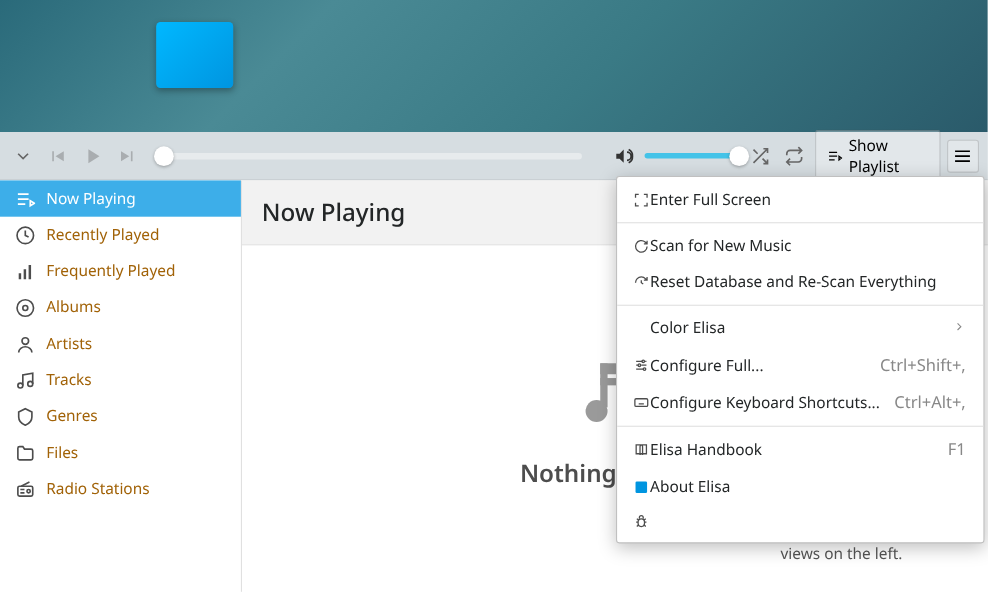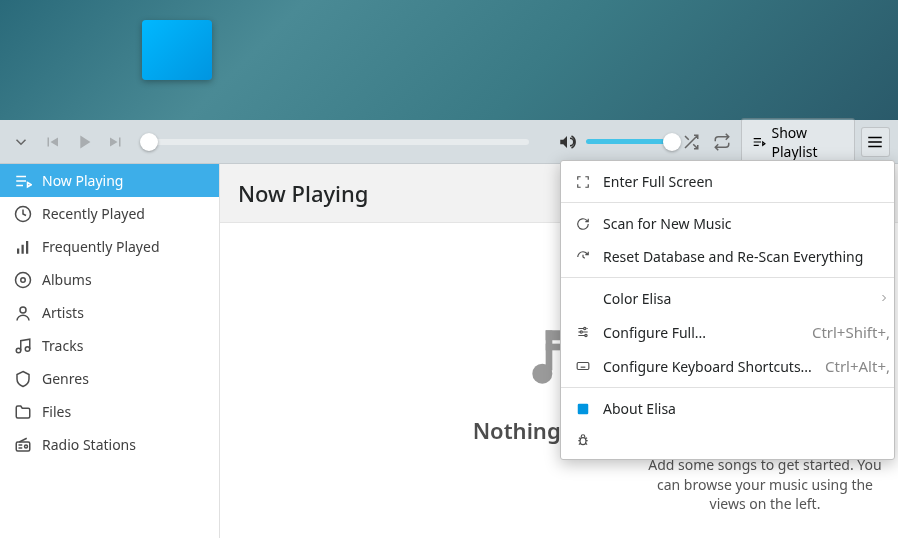--- a/index.html
+++ b/index.html
@@ -65,21 +65,21 @@
   width: 34px; height: 30px; display: flex; align-items: center; justify-content: center;
   border: 1px solid rgba(0,0,0,0.15); border-radius: 3px; background: rgba(255,255,255,0.3);
 }
 
 .sidebar {
   position: absolute; top: 164px; left: 0; width: 220px; height: 374px;
   background: #fff; border-right: 1px solid #e0e0e0;
 }
 .sidebar .item {
   display: flex; align-items: center; gap: 10px; padding: 7px 14px;
-  font-size: 14px; color: #404040; cursor: pointer;
+  font-size: 14px; color: #a16207; cursor: pointer;
 }
 .sidebar .item.active { background: #3daee9; color: #fff; }
 .sidebar .item svg { width: 18px; height: 18px; flex-shrink: 0; }
 .sidebar .item.active svg { color: #fff; }
 .sidebar .item:not(.active) svg { color: #4d4d4d; }
 
 .content {
   position: absolute; top: 164px; left: 220px; width: 678px; height: 374px;
   display: flex; flex-direction: column;
 }
@@ -98,22 +98,22 @@
   position: absolute; top: 455px; left: 645px; width: 240px;
   font-size: 14px; color: #555; text-align: center; line-height: 1.4;
 }
 
 .menu {
   position: absolute; top: 160px; left: 560px; width: 335px;
   background: #fff; border: 1px solid #c0c0c0; border-radius: 3px;
   box-shadow: 0 4px 16px rgba(0,0,0,0.25); padding: 4px 0;
 }
 .menu .mitem {
-  display: flex; align-items: center; padding: 7px 4px 7px 14px;
-  font-size: 14px; color: #232627; gap: 12px; cursor: pointer;
+  display: flex; align-items: center; padding: 7px 16px 7px 14px;
+  font-size: 14px; color: #232627; cursor: pointer;
 }
 .menu .mitem .mi-icon { width: 16px; height: 16px; display: flex; align-items: center; justify-content: center; color: #4d4d4d; flex-shrink: 0; }
 .menu .mitem .mi-label { flex: 1; }
 .menu .mitem .mi-short { color: #888; font-size: 15px; }
 .menu .sep { height: 1px; background: #e0e0e0; margin: 4px 0; }
 .menu .mitem .chev { color: #888; }
 </style>
 </head>
 <body>
 
@@ -322,20 +322,29 @@
           <rect x="2" y="6" width="20" height="12" rx="2"></rect>
           <path d="M6 10h0M10 10h0M14 10h0M18 10h0M8 14h8"></path>
         </svg>
       </span>
     <span class="mi-label">Configure Keyboard Shortcuts...</span>
     <span class="mi-short">Ctrl+Alt+,</span>
   </div>
   <div class="sep"></div>
   <div class="mitem">
     <span class="mi-icon">
+        <svg width="14" height="14" viewBox="0 0 24 24" fill="none" stroke="currentColor" stroke-width="2">
+          <path d="M4 4h7a3 3 0 013 3v13a2 2 0 00-2-2H4zM20 4h-7a3 3 0 00-3 3v13a2 2 0 012-2h8z"></path>
+        </svg>
+      </span>
+    <span class="mi-label">Elisa Handbook</span>
+    <span class="mi-short">F1</span>
+  </div>
+  <div class="mitem">
+    <span class="mi-icon">
         <svg width="14" height="14" viewBox="0 0 24 24" fill="#0095e0">
           <rect x="3" y="3" width="18" height="18" rx="2"></rect>
         </svg>
       </span>
     <span class="mi-label">About Elisa</span>
   </div>
   <div class="mitem">
     <span class="mi-icon">
         <svg width="14" height="14" viewBox="0 0 24 24" fill="none" stroke="currentColor" stroke-width="2">
           <rect x="7" y="8" width="10" height="12" rx="5"></rect>

